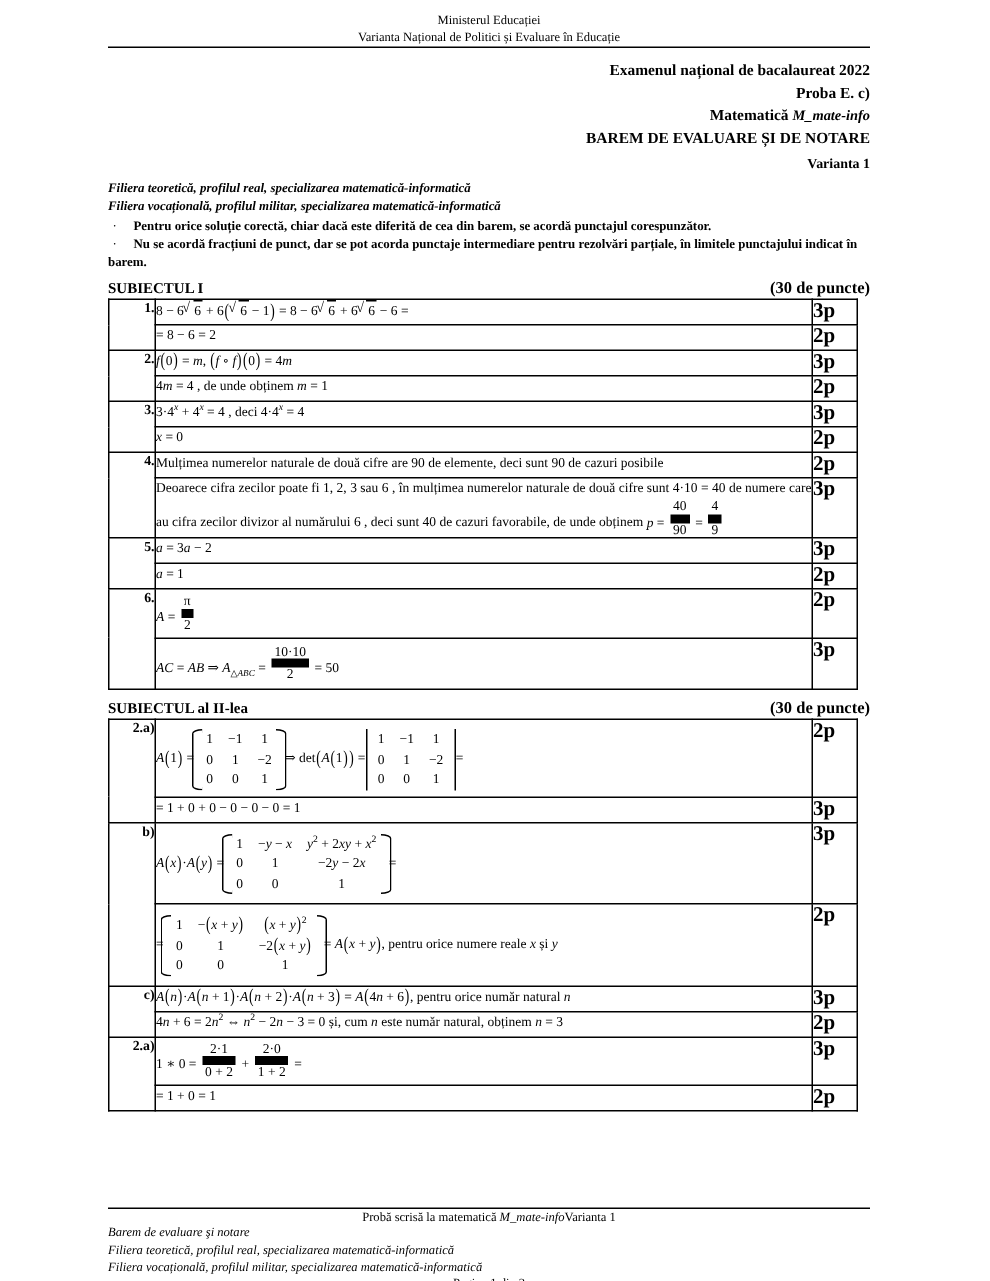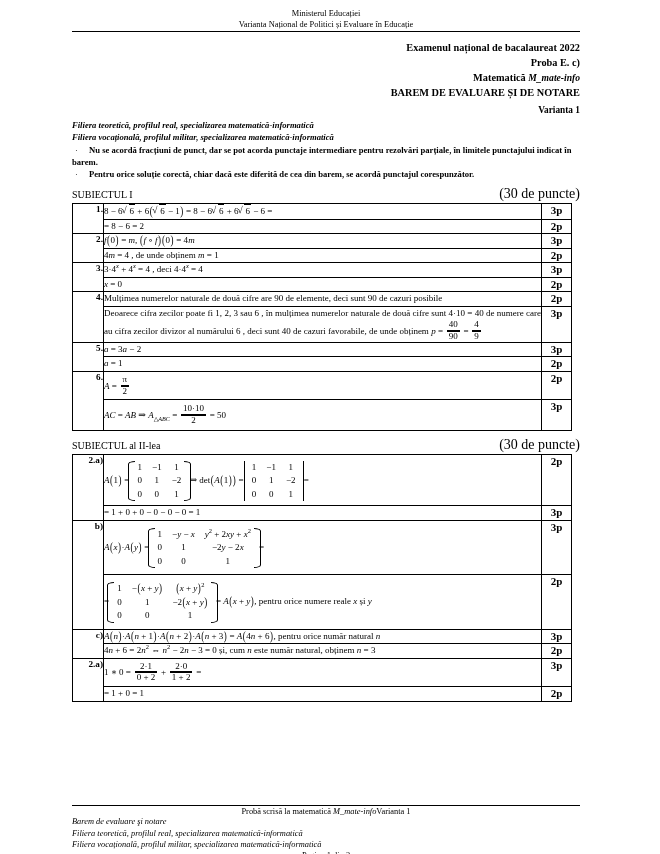--- a/index.html
+++ b/index.html
@@ -91,27 +91,27 @@
     text-align: left;
     padding-left: 3px;
     font-weight: normal;
   }
 
   
   .section-head {
     display: flex;
     justify-content: space-between;
     align-items: baseline;
-    font-weight: normal;
+    font-weight: bold;
     font-size: 10px;
     margin-top: 6px;
     margin-bottom: 1px;
   }
   .section-head .pts {
-    font-size: 14px;
+    font-size: 11px;
   }
 
   
   table.barem {
     border-collapse: collapse;
     width: 500px;
     table-layout: fixed;
     border: 1px solid #000;
   }
   table.barem td {
@@ -128,23 +128,23 @@
     vertical-align: top;
     border-right: 1px solid #000;
   }
   td.c-body {
     padding: 1px 4px 1px 5px;
     font-size: 9px;
     line-height: 1.5;
   }
   td.c-pts {
     width: 30px;
-    text-align: center;
-    font-weight: bold;
-    font-size: 11px;
+    text-align: left;
+    font-weight: bold;
+    font-size: 14px;
     padding: 1px 0 0 0;
     vertical-align: middle;
   }
   tr.sub td { border-top: 1px solid #b9b9b9; }
   tr.thick-top td { border-top: 1px solid #000; }
 
   
   .m {
     font-family: "Liberation Serif", "DejaVu Serif", serif;
     white-space: nowrap;
@@ -183,21 +183,21 @@
   
   .frac {
     display: inline-block;
     vertical-align: -0.55em;
     text-align: center;
     line-height: 1.08;
     margin: 0 1.5px;
   }
   .frac > .num {
     display: block;
-    border-bottom: 2px solid #000000;
+    border-bottom: 6px solid #000000;
     padding: 0 2px 0px 2px;
   }
   .frac > .den {
     display: block;
     padding: 0px 2px 0 2px;
   }
 
   
   .mat {
     display: inline-block;
@@ -290,22 +290,22 @@
       <div>BAREM DE EVALUARE ȘI DE NOTARE</div>
     </div>
     <div class="variant-line">Varianta 1</div>
 
     <div class="filiera">
       <div>Filiera teoretică, profilul real, specializarea matematică-informatică</div>
       <div>Filiera vocațională, profilul militar, specializarea matematică-informatică</div>
     </div>
 
     <div class="notes">
+      <div class="note"><span class="dot">·</span><span>Pentru orice soluție corectă, chiar dacă este diferită de cea din barem, se acordă punctajul corespunzător.</span></div>
       <div class="note"><span class="dot">·</span><span>Nu se acordă fracțiuni de punct, dar se pot acorda punctaje intermediare pentru rezolvări parțiale, în limitele punctajului indicat în barem.</span></div>
-      <div class="note"><span class="dot">·</span><span>Pentru orice soluție corectă, chiar dacă este diferită de cea din barem, se acordă punctajul corespunzător.</span></div>
     </div>
 
     <div class="section-head">
       <span>SUBIECTUL I</span>
       <span class="pts">(30 de puncte)</span>
     </div>
 
     <table class="barem">
       <colgroup>
           <col style="width:31px">

